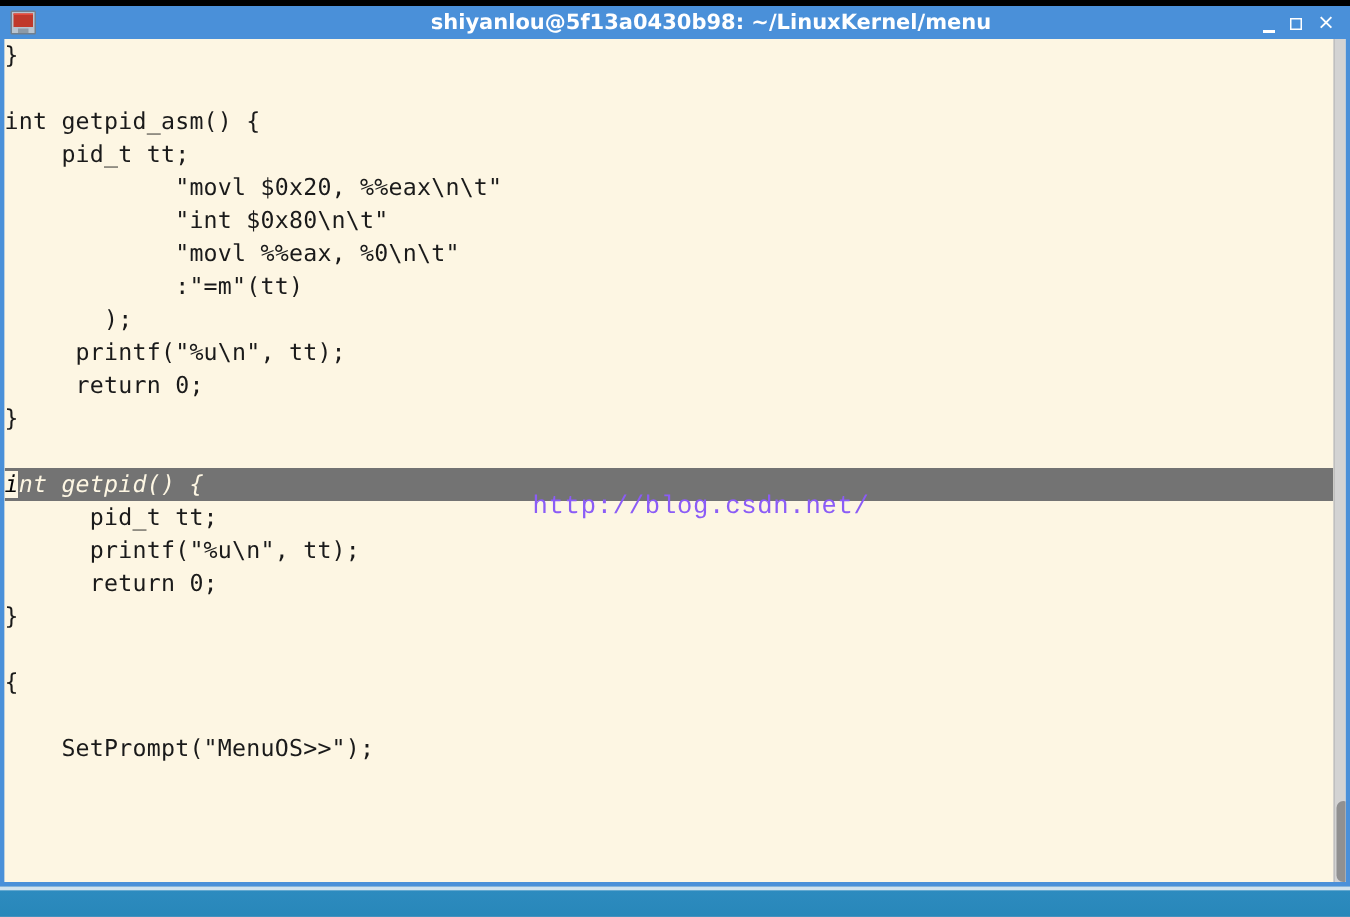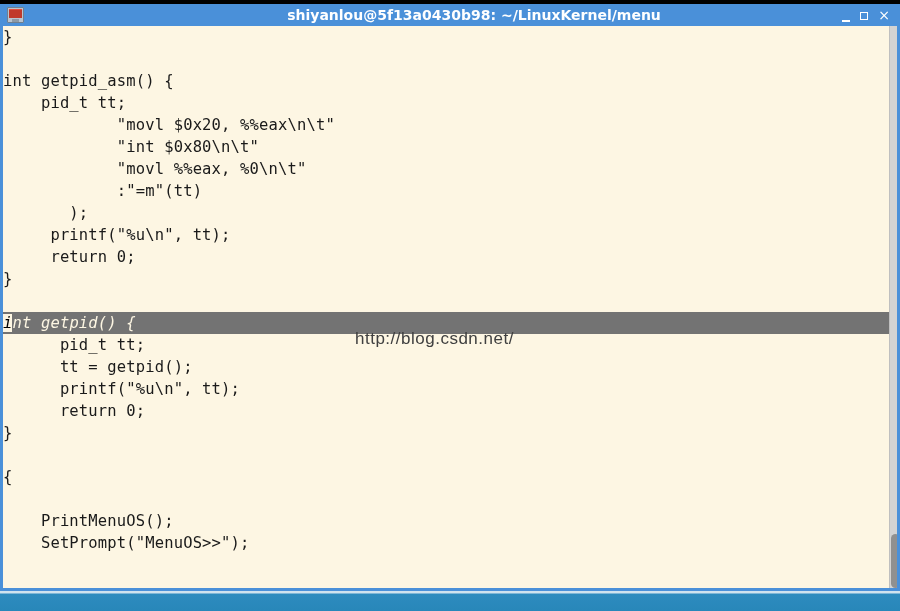--- a/index.html
+++ b/index.html
@@ -147,22 +147,22 @@
   .line.highlight .cursor {
     background: #fdf6e3;
     color: #000000;
   }
 
   
   #watermark {
     position: absolute;
     left: 352px;
     top: 303px;
-    color: #404040;
-    font-family: Liberation Sans, sans-serif;
+    color: #8b5cf6;
+    font-family: Liberation Mono, monospace;
     font-size: 17px;
     letter-spacing: 0.5px;
     white-space: nowrap;
     pointer-events: none;
   }
 
   
   #scrollbar {
     position: absolute;
     left: 886px;
@@ -222,28 +222,26 @@
         <div class="line">            "int $0x80\n\t"</div>
         <div class="line">            "movl %%eax, %0\n\t"</div>
         <div class="line">            :"=m"(tt)</div>
         <div class="line">       );</div>
         <div class="line">     printf("%u\n", tt);</div>
         <div class="line">     return 0;</div>
         <div class="line">}</div>
         <div class="line">&nbsp;</div>
         <div class="line highlight"><span class="cursor">i</span>nt getpid() {</div>
         <div class="line">      pid_t tt;</div>
-        <div class="line">      tt = getpid();</div>
         <div class="line">      printf("%u\n", tt);</div>
         <div class="line">      return 0;</div>
         <div class="line">}</div>
         <div class="line">&nbsp;</div>
         <div class="line">{</div>
         <div class="line">&nbsp;</div>
-        <div class="line">    PrintMenuOS();</div>
         <div class="line">    SetPrompt("MenuOS&gt;&gt;");</div>
       </div>
 
     <div id="watermark">http://blog.csdn.net/</div>
 
     <div id="scrollbar">
       <div id="scroll-thumb"></div>
     </div>
 
   </div>

